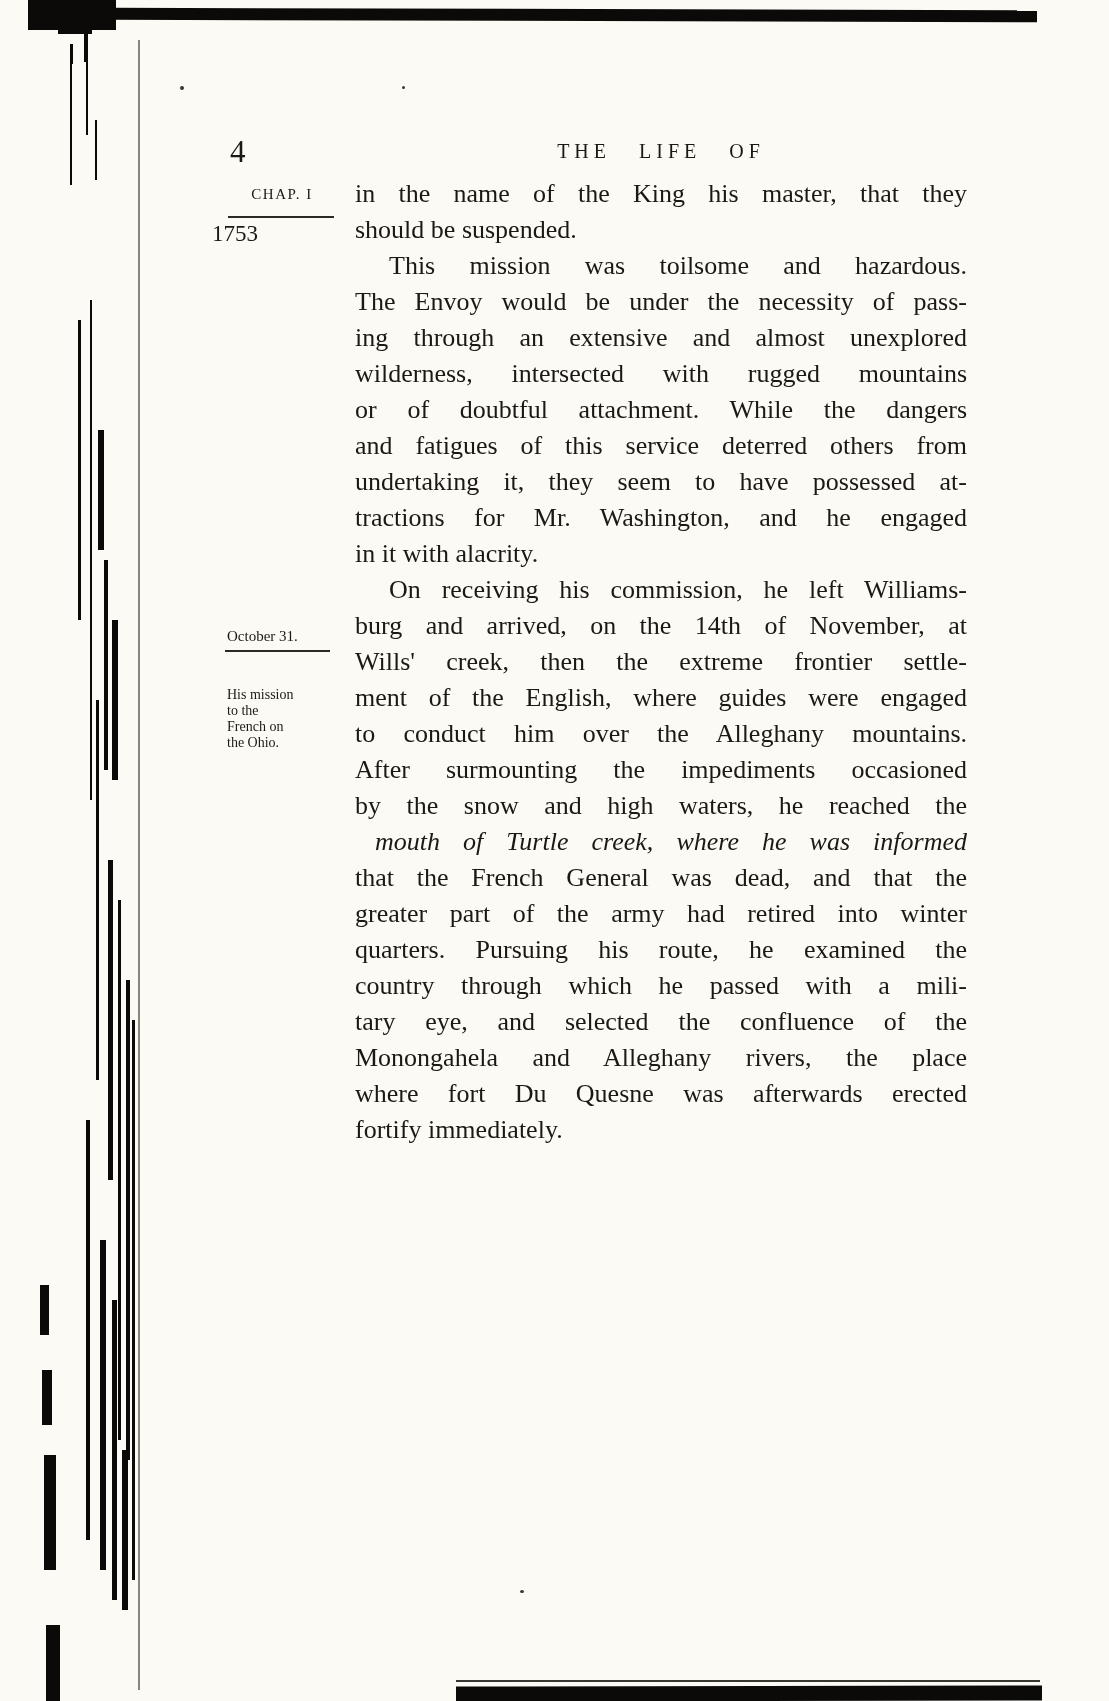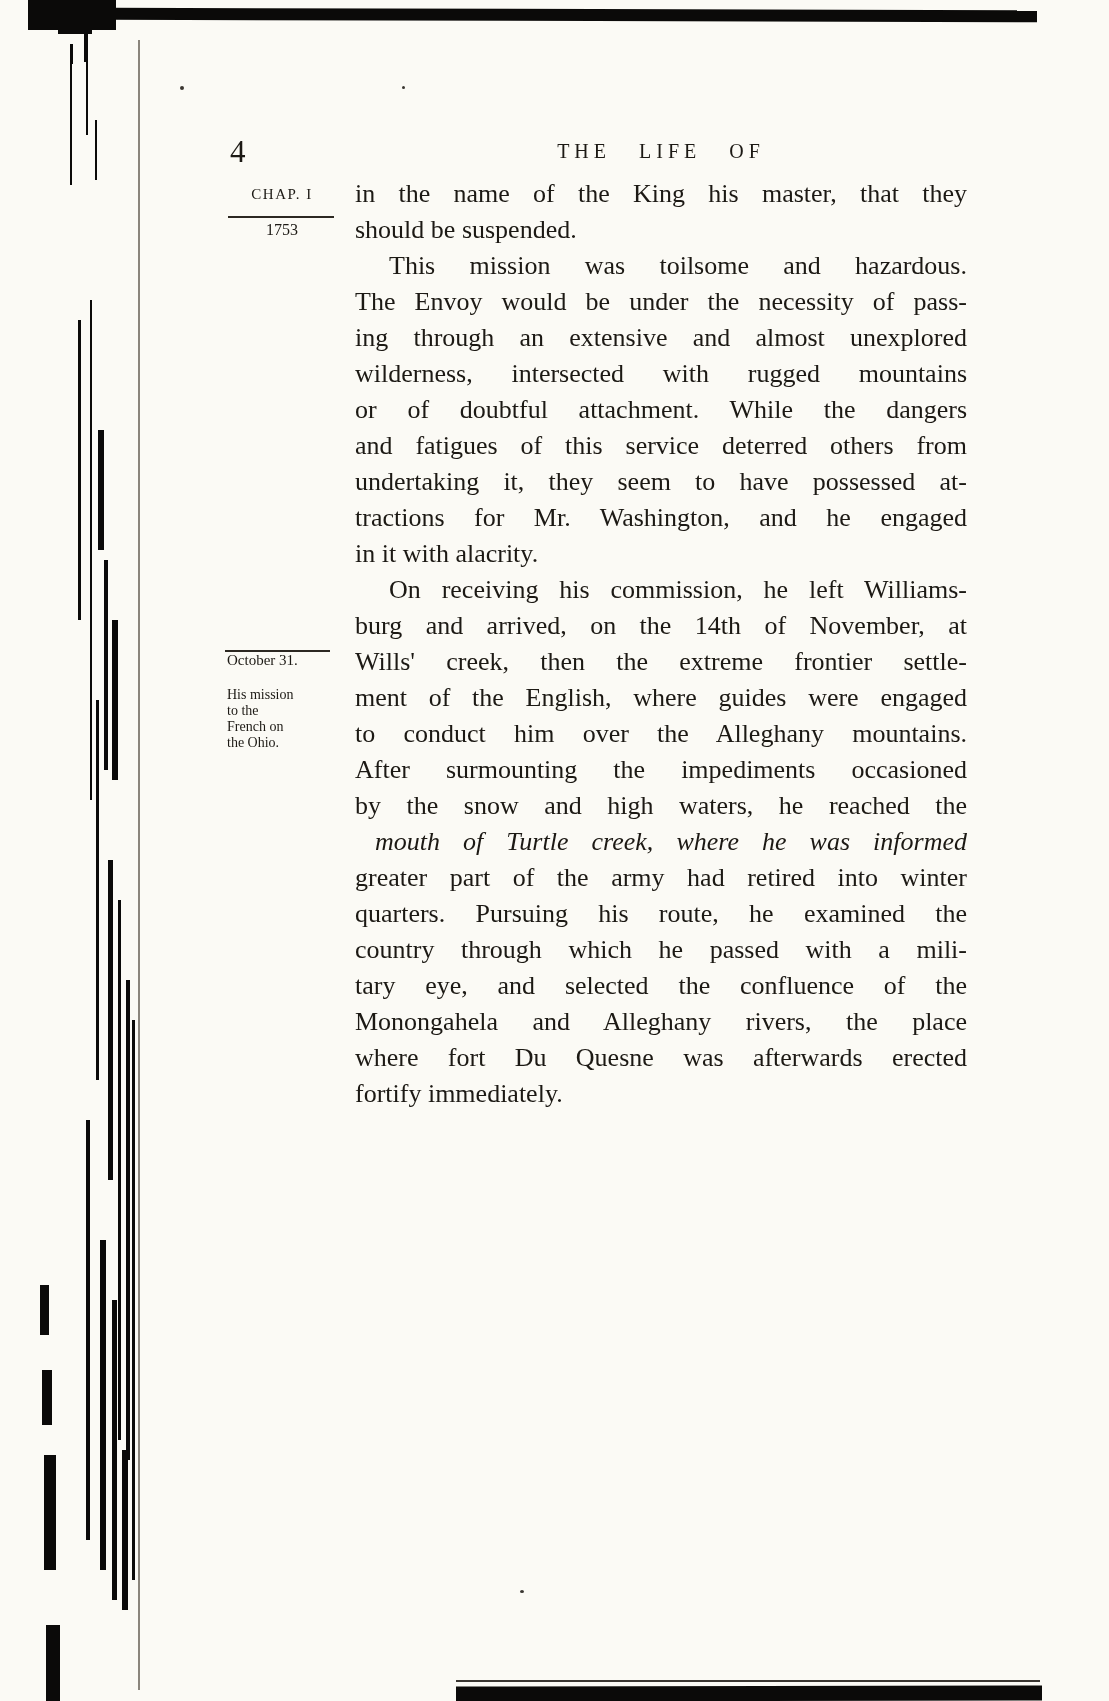--- a/index.html
+++ b/index.html
@@ -31,25 +31,25 @@
 
   
   .margin-chapter {
     position:absolute; left:228px; top:186px; width:108px;
     text-align:center; font-size:15px; letter-spacing:1.5px;
   }
   .margin-rule { position:absolute; height:2px; background:#2c2822; }
   .rule-1 { left:228px; top:216px; width:106px; }
   .rule-2 { left:225px; top:650px; width:105px; }
   .margin-year {
-    position:absolute; left:228px; top:221px; width:108px;
-    text-align:center; font-size:16px;
+    position:absolute; left:212px; top:221px; width:108px;
+    font-size:23px;
   }
   .margin-date {
-    position:absolute; left:227px; top:652px;
+    position:absolute; left:227px; top:628px;
     font-size:15px;
   }
   .margin-sidenote {
     position:absolute; left:227px; top:687px;
     font-size:14px; line-height:16px;
     white-space:pre-line;
   }
 
   
   .body-text {
@@ -134,20 +134,21 @@
       </div>
       <div>
         <div class="text-line indent">On receiving his commission, he left Williams-</div>
         <div class="text-line">burg and arrived, on the 14th of November, at</div>
         <div class="text-line">Wills' creek, then the extreme frontier settle-</div>
         <div class="text-line">ment of the English, where guides were engaged</div>
         <div class="text-line">to conduct him over the Alleghany mountains.</div>
         <div class="text-line">After surmounting the impediments occasioned</div>
         <div class="text-line">by the snow and high waters, he reached the</div>
         <div class="text-line italic">mouth of Turtle creek, where he was informed</div>
+        <div class="text-line">that the French General was dead, and that the</div>
         <div class="text-line">greater part of the army had retired into winter</div>
         <div class="text-line">quarters.  Pursuing his route, he examined the</div>
         <div class="text-line">country through which he passed with a mili-</div>
         <div class="text-line">tary eye, and selected the confluence of the</div>
         <div class="text-line">Monongahela and Alleghany rivers, the place</div>
         <div class="text-line">where fort Du Quesne was afterwards erected</div>
         <div class="text-line last-line">fortify immediately.</div>
       </div>
     </div>
 

